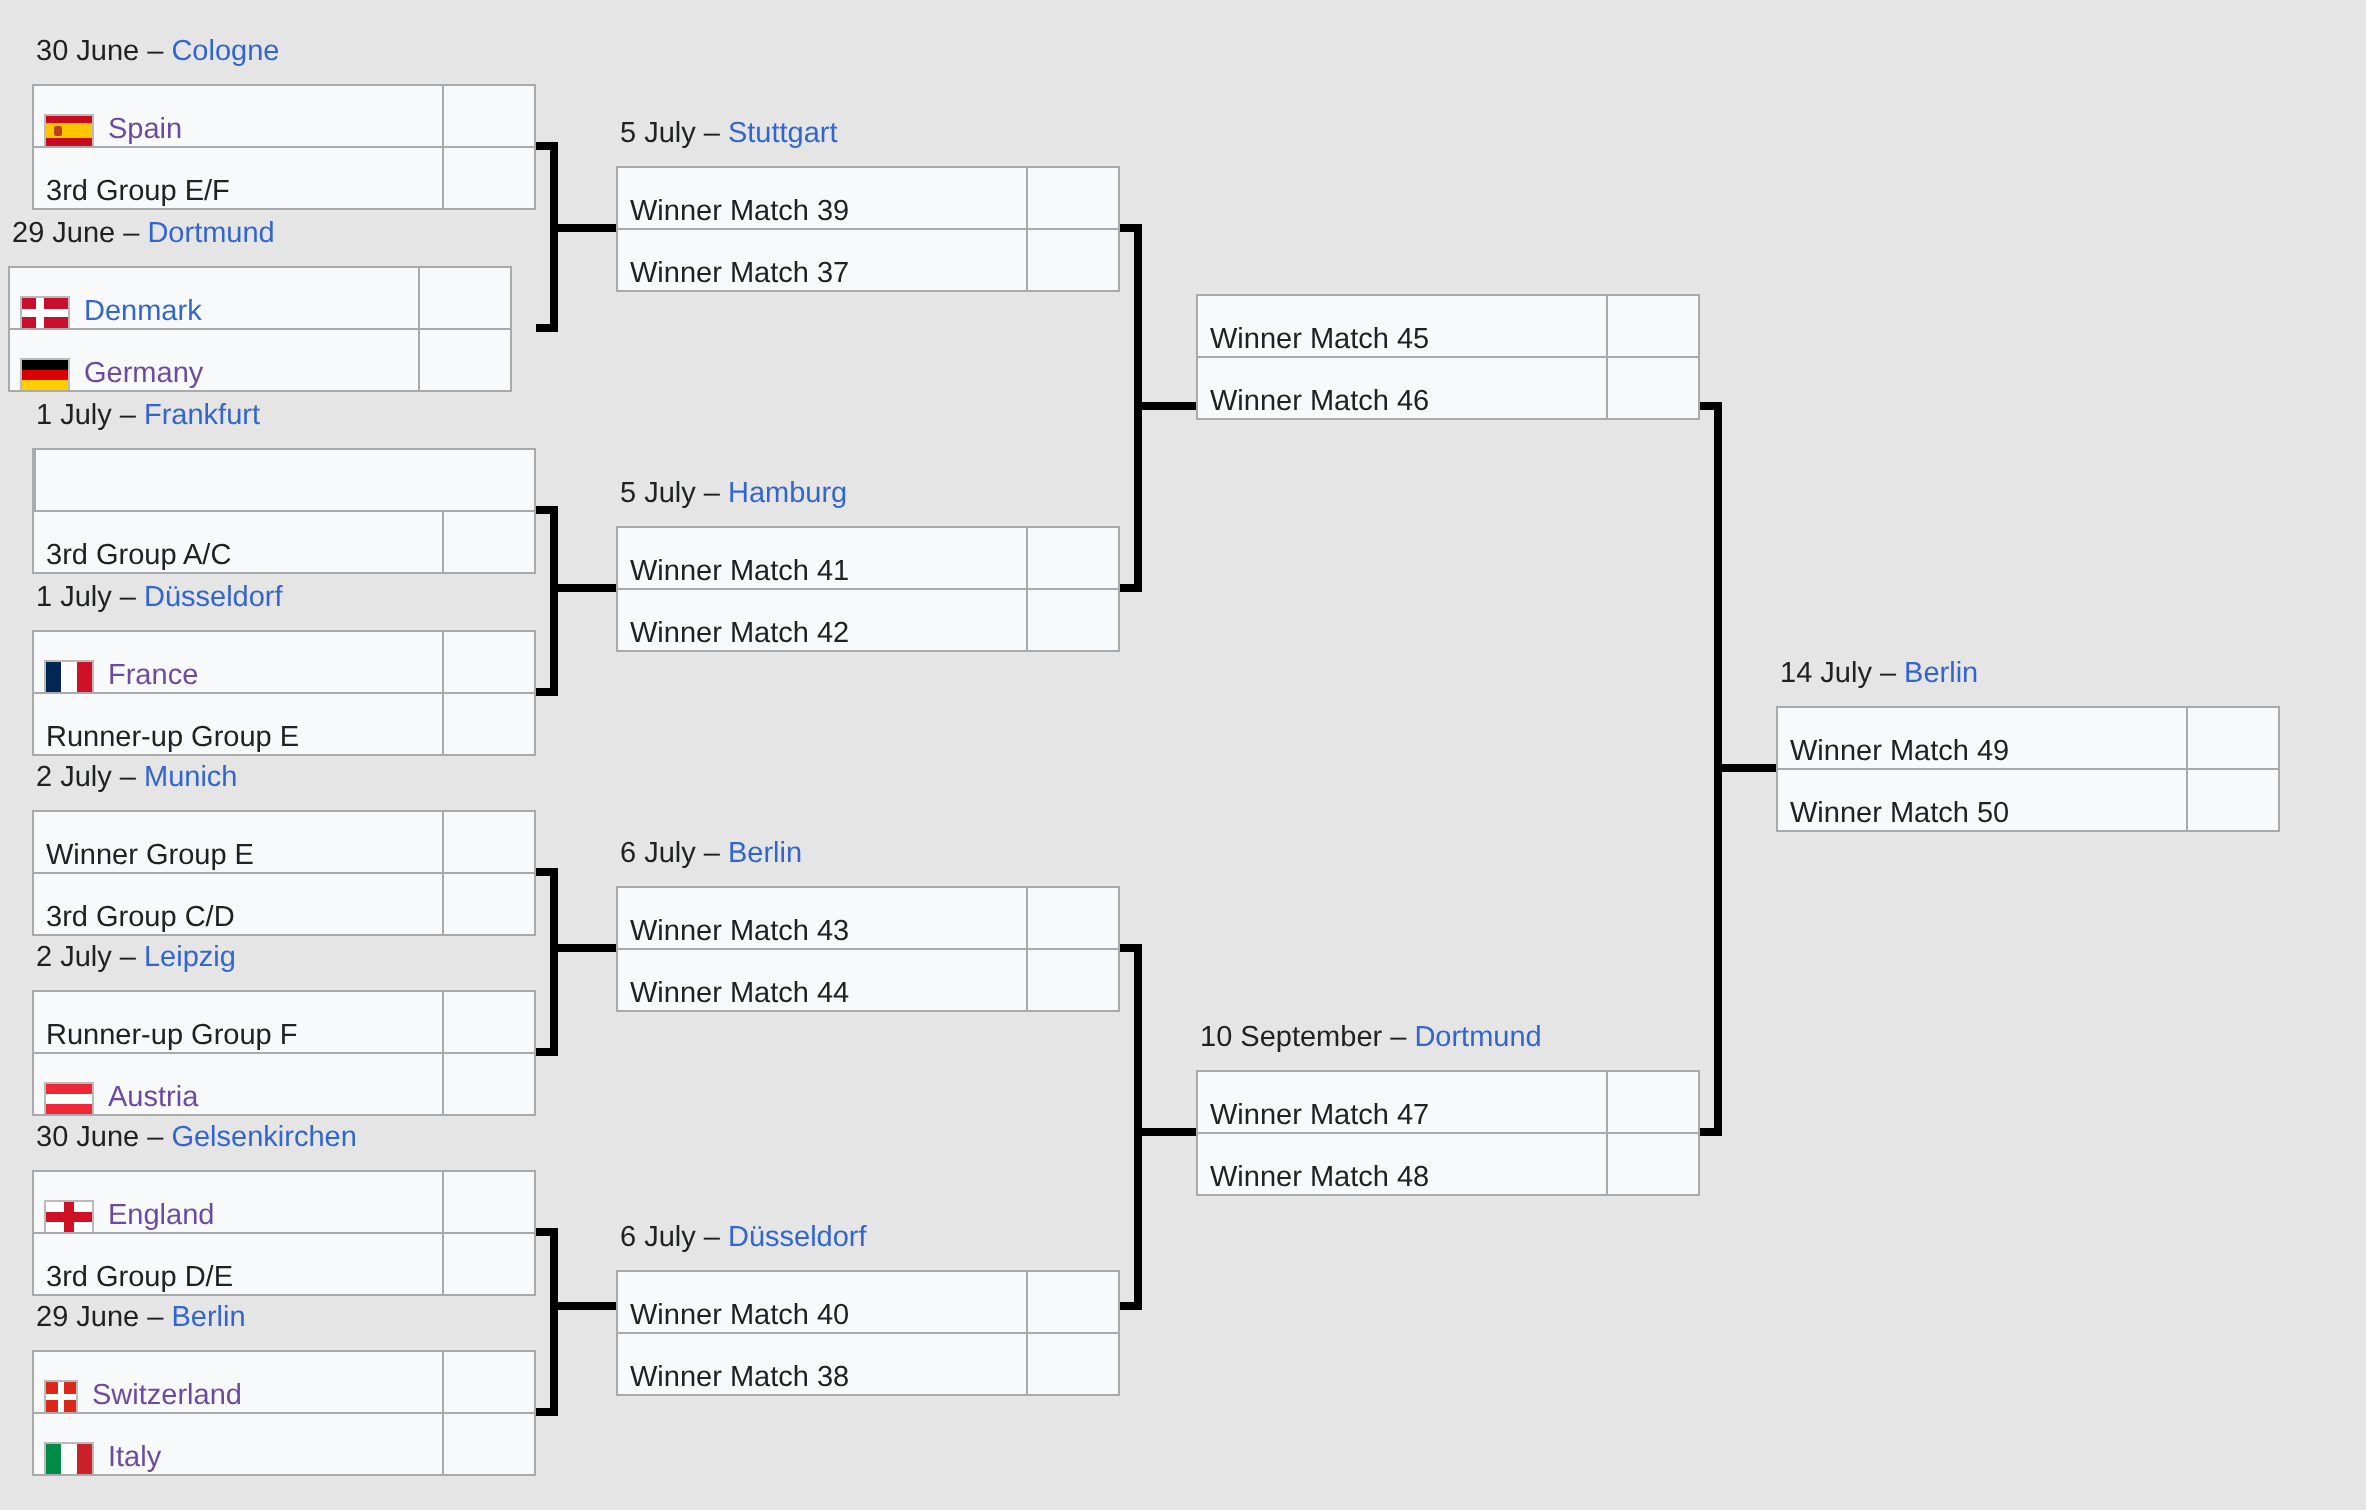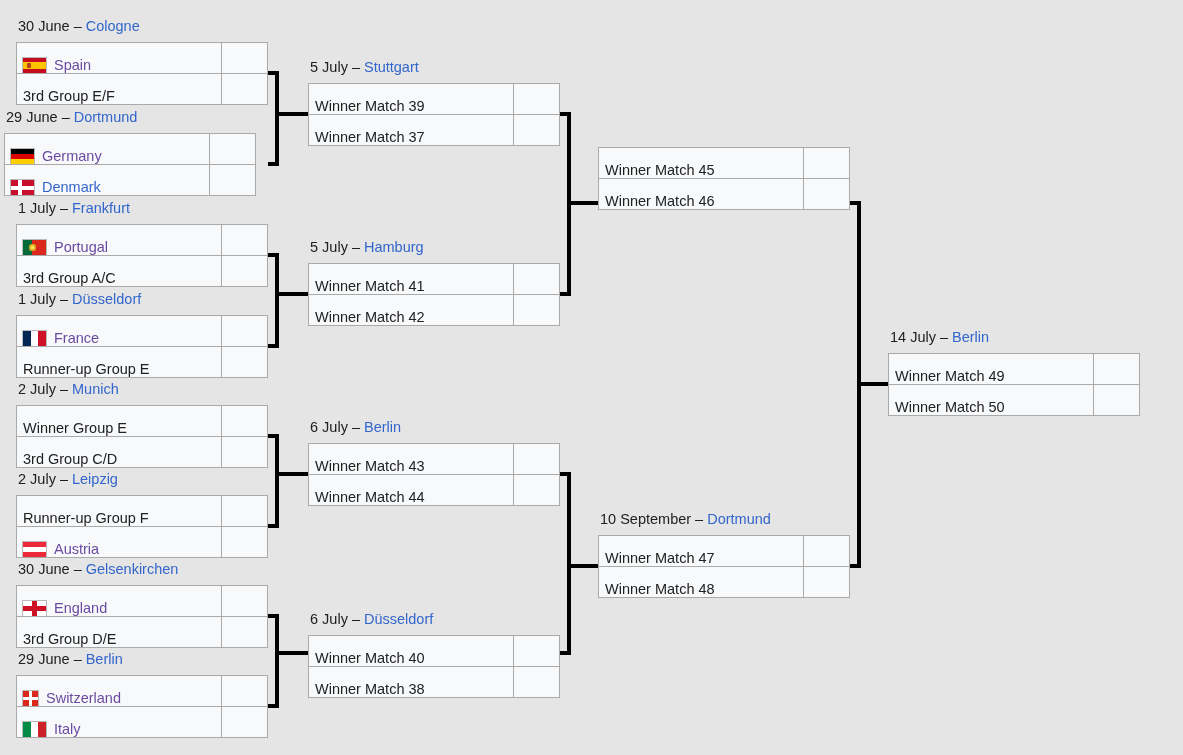--- a/index.html
+++ b/index.html
@@ -53,43 +53,39 @@
         <span class="score-cell"></span>
       </div>
     </div>
   </div>
 
   <div class="match" style="left:4px;top:108px">
     <div class="match-date"><span>29 June –</span><a class="city-link">Dortmund</a></div>
     <div class="match-box">
       <div class="slot">
         <span class="team-cell">
+            <span class="flag f-denmark"></span>
+            <a class="team link">Denmark</a>
+          </span>
+        <span class="score-cell"></span>
+      </div>
+      <div class="slot">
+        <span class="team-cell">
             <span class="flag f-germany"></span>
             <a class="team visited">Germany</a>
           </span>
         <span class="score-cell"></span>
       </div>
-      <div class="slot">
-        <span class="team-cell">
-            <span class="flag f-denmark"></span>
-            <a class="team link">Denmark</a>
-          </span>
-        <span class="score-cell"></span>
-      </div>
     </div>
   </div>
 
   <div class="match" style="left:16px;top:199px">
     <div class="match-date"><span>1 July –</span><a class="city-link">Frankfurt</a></div>
     <div class="match-box">
       <div class="slot">
-        <span class="team-cell">
-            <span class="flag f-portugal"></span>
-            <a class="team visited">Portugal</a>
-          </span>
         <span class="score-cell"></span>
       </div>
       <div class="slot">
         <span class="team-cell">
             <span class="team plain">3rd Group A/C</span>
           </span>
         <span class="score-cell"></span>
       </div>
     </div>
   </div>

